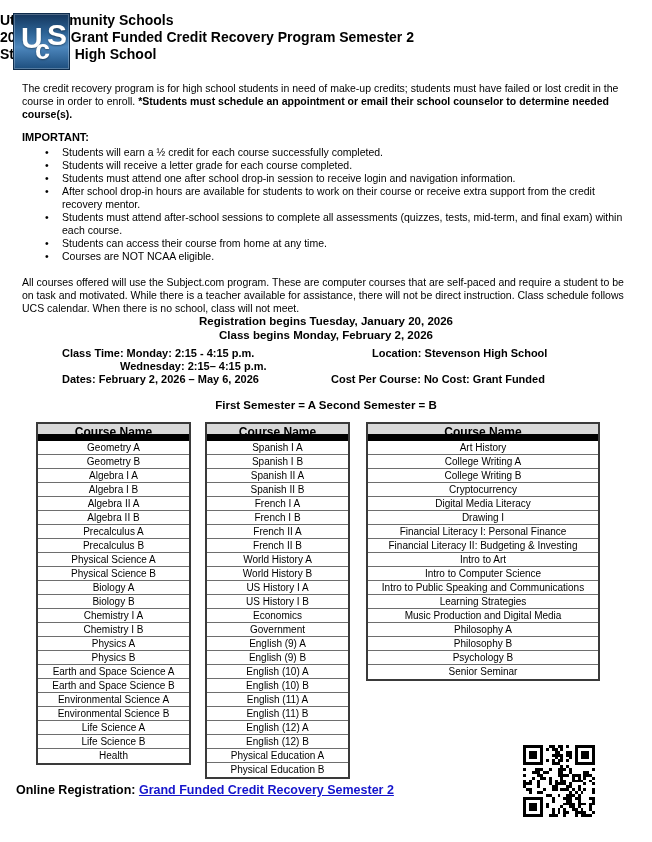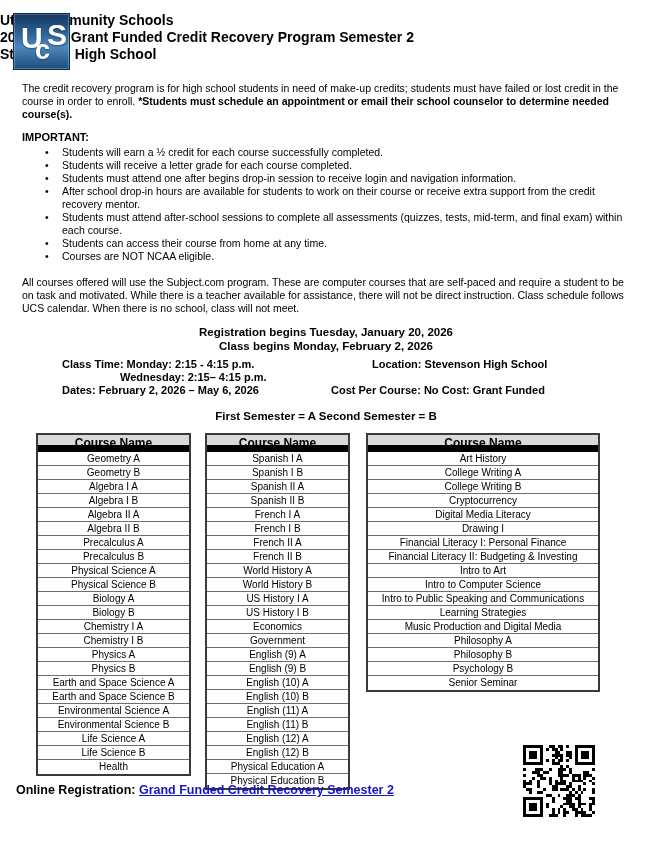--- a/index.html
+++ b/index.html
@@ -29,21 +29,21 @@
   .title-block { font-weight:bold; font-size:14px; line-height:17px; }
   
   .intro { margin:19px 22px 0 22px; font-size:10.5px; line-height:13px; }
   .intro b { font-weight:bold; }
   .important-heading { margin:10px 22px 0 22px; font-weight:bold; font-size:11px; line-height:13px; }
   ul.bullets { list-style:none; margin:2px 22px 0 22px; font-size:10.5px; line-height:13px; }
   ul.bullets li { position:relative; padding-left:40px; }
   ul.bullets li::before { content:"\2022"; position:absolute; left:23px; top:0; }
   .program-paragraph { margin:13px 22px 0 22px; font-size:10.5px; line-height:13px; }
   .center-bold { text-align:center; font-weight:bold; font-size:11.5px; line-height:13.5px; }
-  .reg-block { margin-top:11px; }
+  .reg-block { }
   
   .class-block { position:relative; margin-top:5px; font-weight:bold; font-size:11px; }
   .class-block .row { position:relative; height:13px; line-height:13px; }
   .class-block .l1 { position:absolute; left:62px; }
   .class-block .l2 { position:absolute; left:120px; }
   .class-block .r1 { position:absolute; left:372px; }
   .class-block .r2 { position:absolute; left:331px; }
   .semester-line { margin-top:13px; }
   
   .tables { display:flex; margin:9px 0 0 36px; align-items:flex-start; }
@@ -92,21 +92,21 @@
 
   <p class="intro"><span>The credit recovery program is for high school students in need of make-up credits; students must have failed or lost credit in the course in order to enroll. </span><b>*Students must schedule an appointment or email their school counselor to determine needed course(s).</b></p>
 
   <div class="important-heading">IMPORTANT:</div>
   <ul class="bullets">
 
       <li><span>Students will earn a ½ credit for each course successfully completed.</span></li>
 
       <li><span>Students will receive a letter grade for each course completed.</span></li>
 
-      <li><span>Students must attend one after begins drop-in session to receive login and navigation information.</span></li>
+      <li><span>Students must attend one after school drop-in session to receive login and navigation information.</span></li>
 
       <li><span>After school drop-in hours are available for students to work on their course or receive extra support from the credit recovery mentor.</span></li>
 
       <li><span>Students must attend after-school sessions to complete all assessments (quizzes, tests, mid-term, and final exam) within each course.</span></li>
 
       <li><span>Students can access their course from home at any time.</span></li>
 
       <li><span>Courses are NOT NCAA eligible.</span></li>
     </ul>
 

